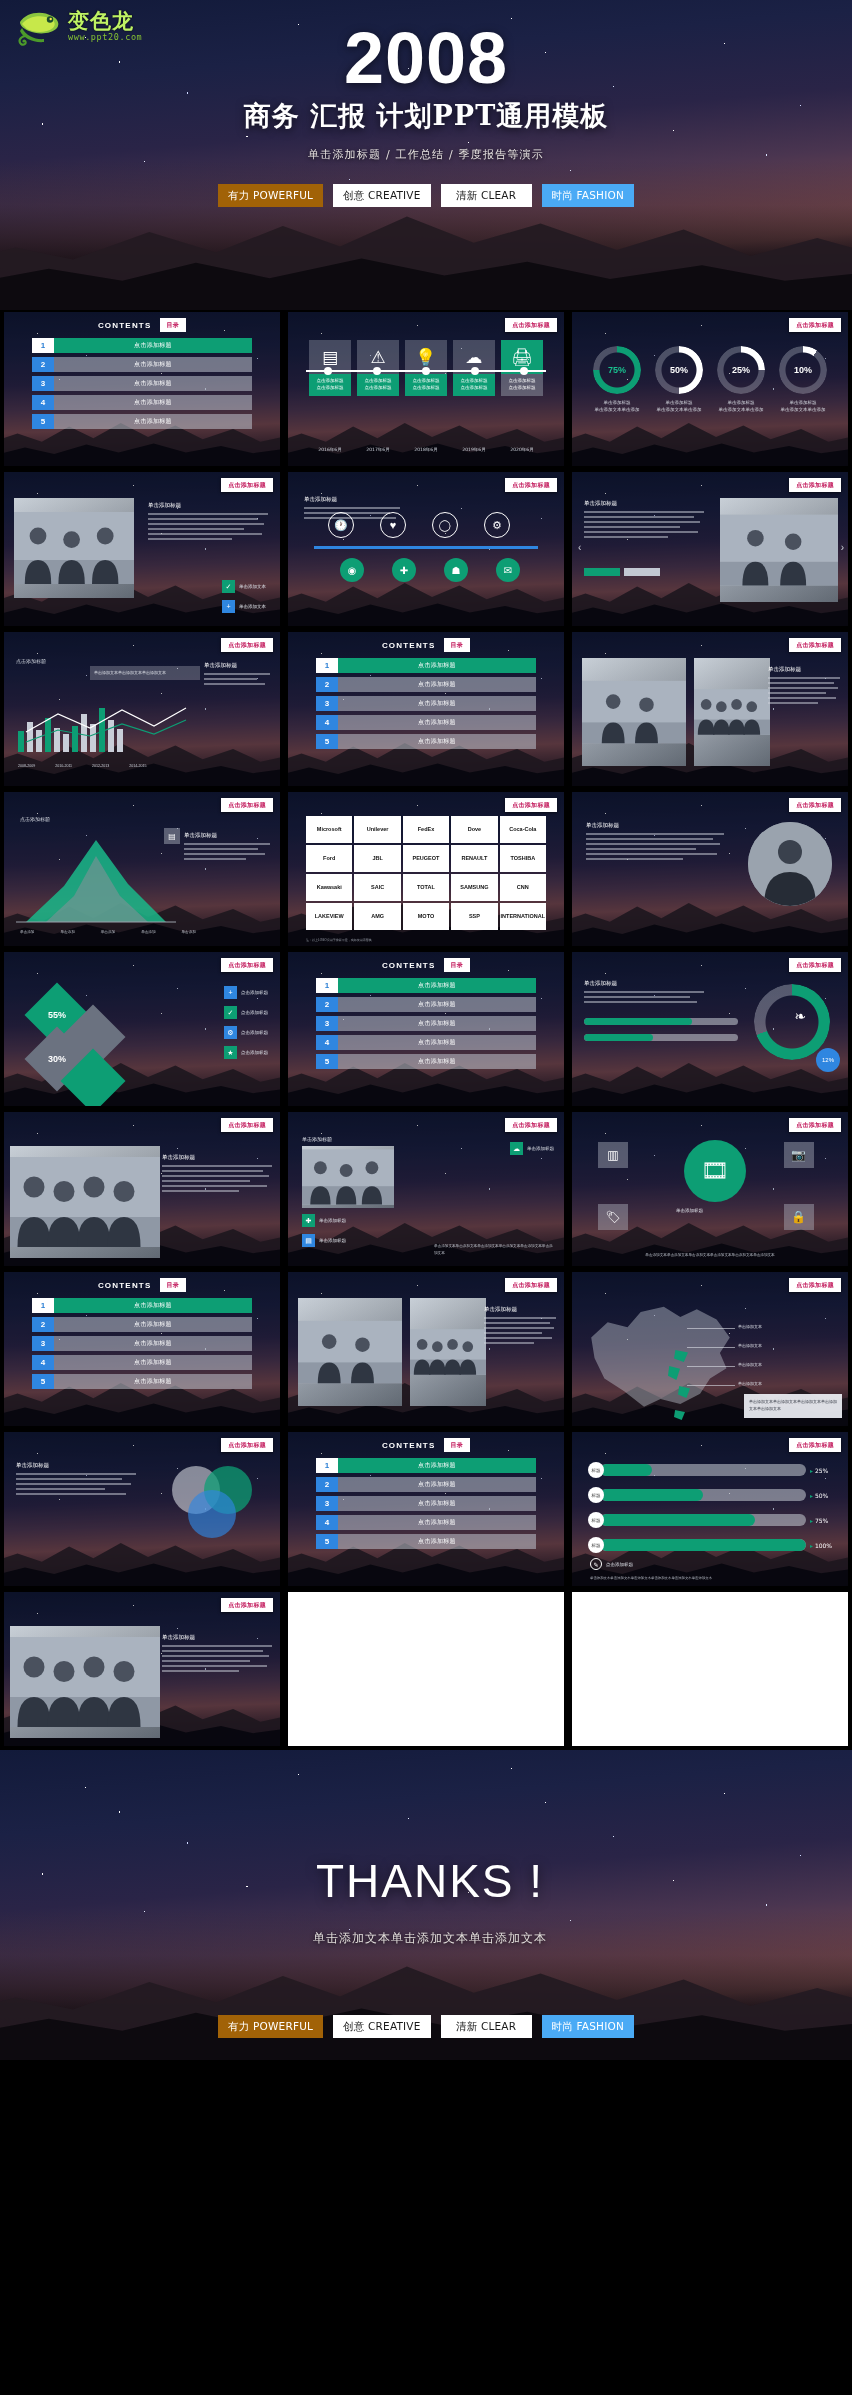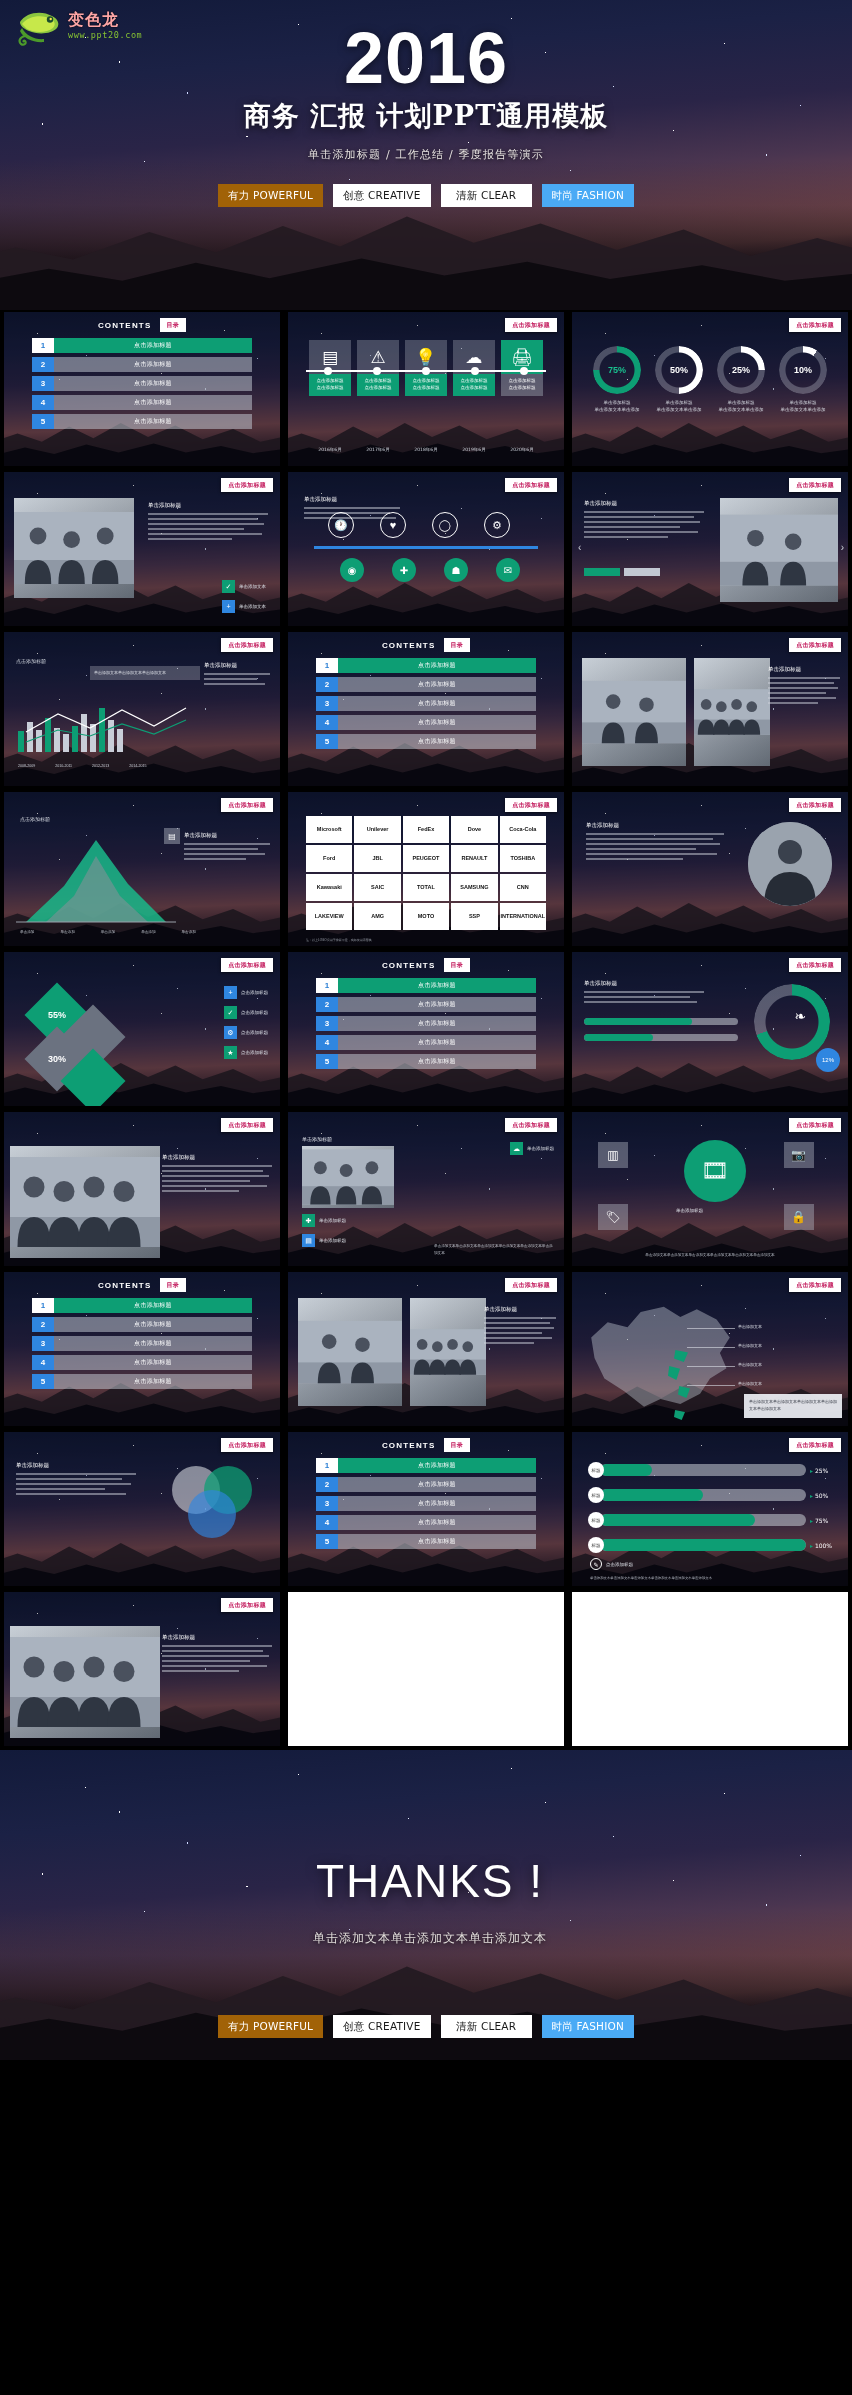--- a/index.html
+++ b/index.html
@@ -62,22 +62,22 @@
     clip-path: polygon(0% 100%, 0% 70%, 9% 52%, 17% 66%, 25% 45%, 33% 63%,
       43% 40%, 52% 60%, 61% 44%, 70% 64%, 80% 48%, 89% 66%, 100% 54%, 100% 100%);
   }
   .logo {
     position: absolute; left: 16px; top: 6px; z-index: 5;
     display: flex; align-items: center; gap: 6px;
   }
   .logo-mark { width: 46px; height: 40px; display:block; }
   .logo-txt { display: flex; flex-direction: column; line-height: 1; }
   .logo-cn {
-    font-size: 16px; font-weight: 700; color: #fca5a5;
-    letter-spacing: 1px; font-family: Liberation Mono, monospace;
+    font-size: 21px; font-weight: 700; color: #bef264;
+    letter-spacing: 1px; font-family: Liberation Sans, sans-serif;
     text-shadow: 0 0 2px #000;
   }
   .logo-url {
     font-size: 8.5px; color: #86c232; letter-spacing: .6px;
     font-family: "DejaVu Sans Mono", monospace; margin-top: 2px;
   }
   .hero-inner {
     position: relative; z-index: 4; height: 100%;
     display: flex; flex-direction: column; align-items: center;
     justify-content: flex-start; padding-top: 24px;
@@ -378,21 +378,21 @@
       <path d="M6 22 C10 30, 20 34, 28 33 L28 36 C17 37, 7 32, 4 25 Z" fill="#4c9a2a"></path>
       <path d="M9 30 C4 31, 2 35, 5 38 C8 40, 11 37, 9 35 C8 34, 7 35, 8 36" fill="none" stroke="#4c9a2a" stroke-width="2.2"></path>
     </svg>
     <span class="logo-txt">
       <span class="logo-cn">变色龙</span>
       <span class="logo-url">www.ppt20.com</span>
     </span>
   </div>
 
   <div class="hero-inner">
-    <div class="year">2016</div>
+    <div class="year">2008</div>
     <div class="title-main">商务 汇报 计划PPT通用模板</div>
     <div class="title-sub">单击添加标题 / 工作总结 / 季度报告等演示</div>
     <div class="tagbar">
       <div class="tag green">有力 POWERFUL</div>
       <div class="tag white">创意 CREATIVE</div>
       <div class="tag white">清新 CLEAR</div>
       <div class="tag blue">时尚 FASHION</div>
     </div>
   </div>
 </div>

